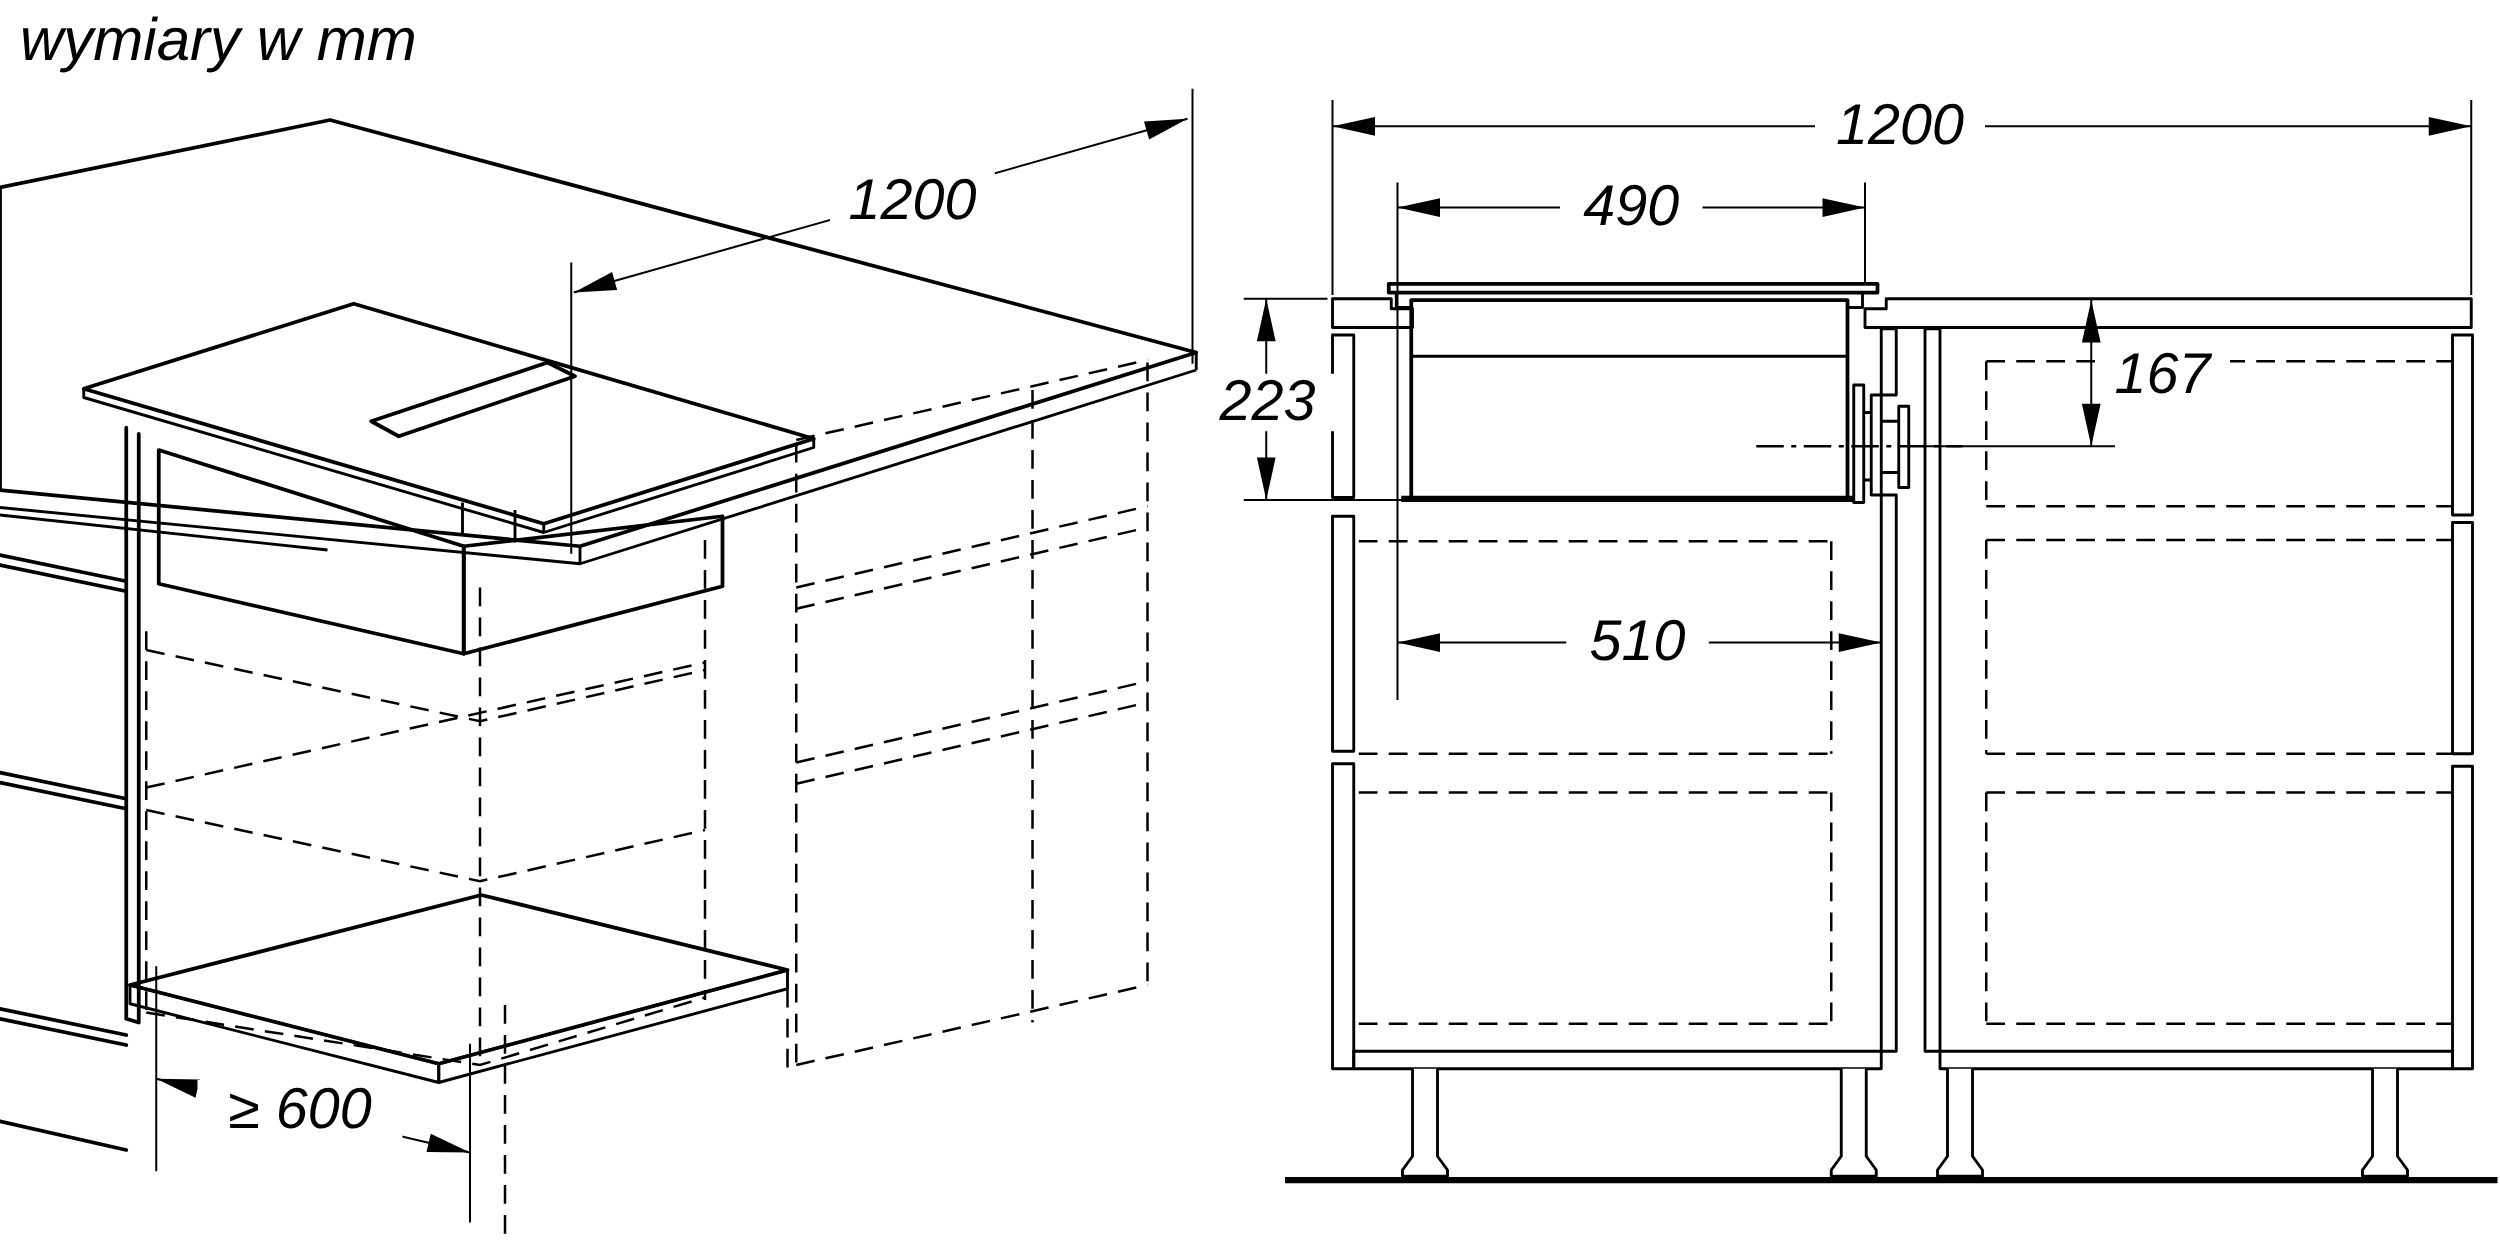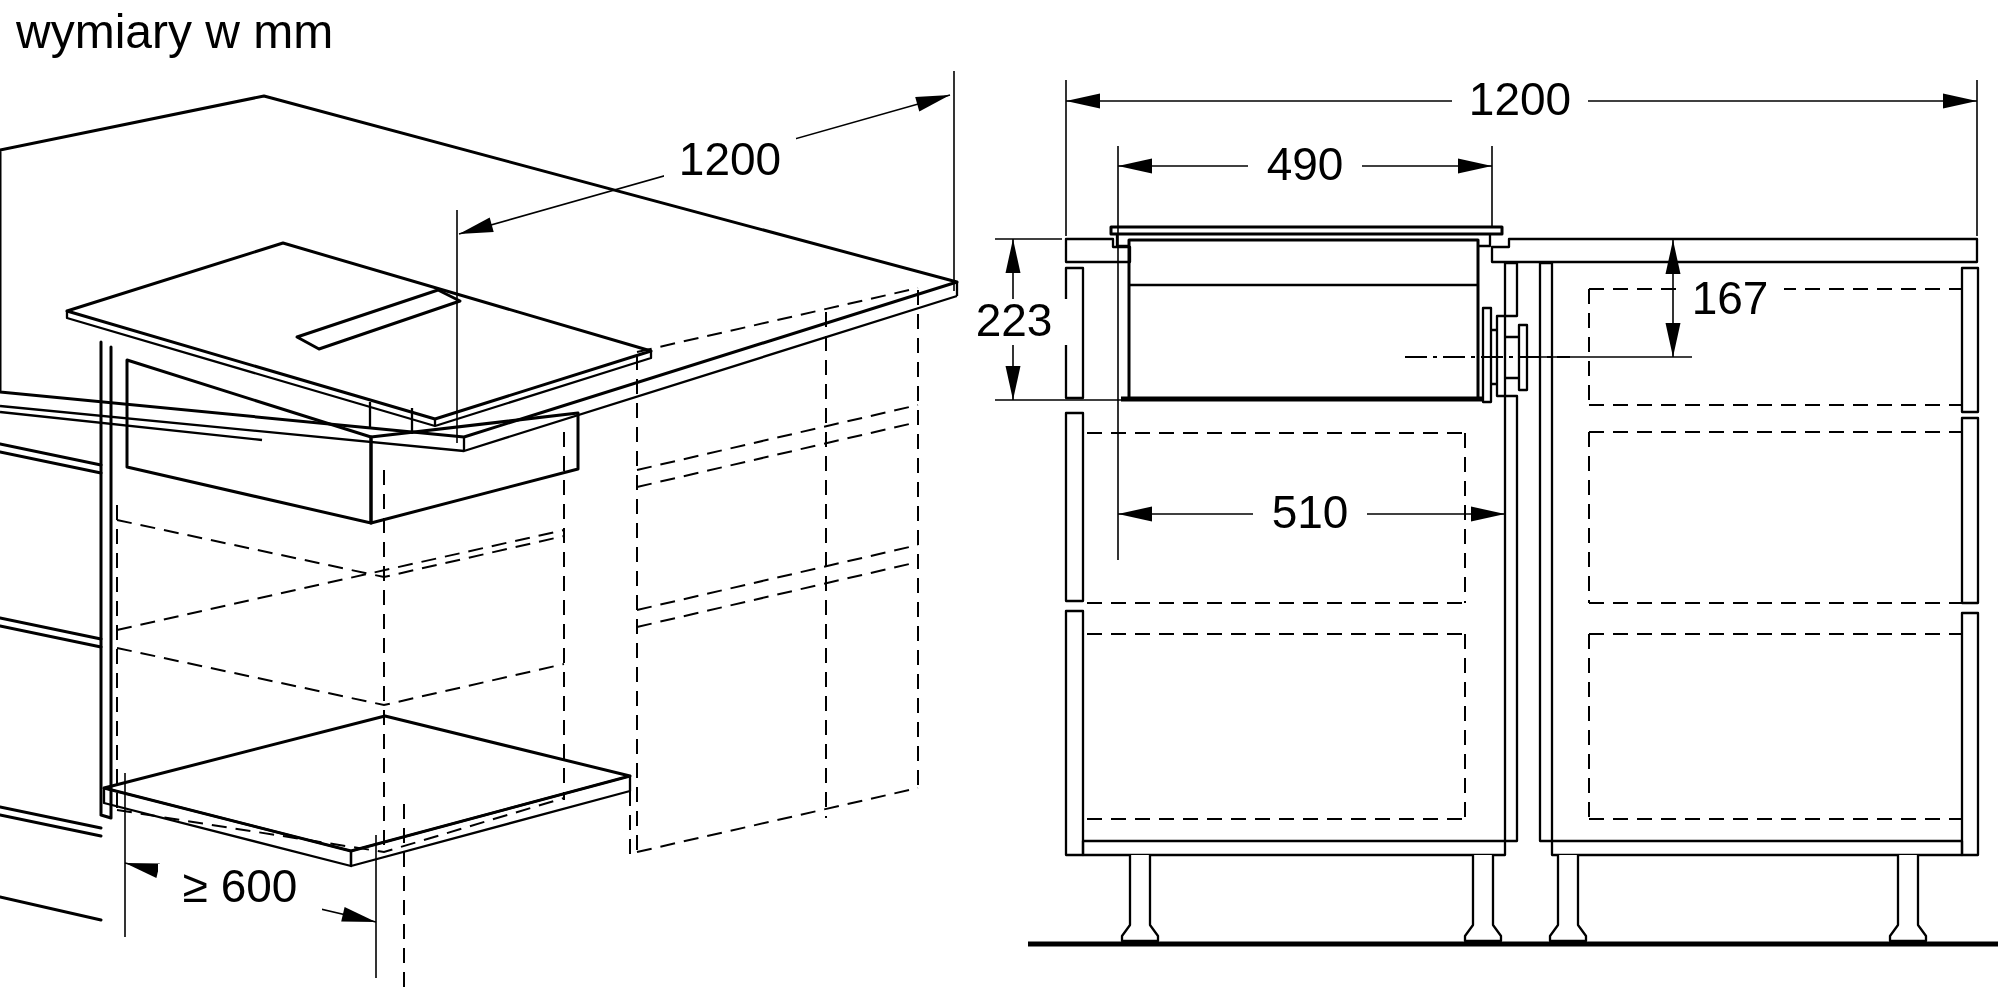--- a/index.html
+++ b/index.html
@@ -1,17 +1,17 @@
 <!DOCTYPE html>
 <html><head>
 <meta charset="utf-8">
 <style>
   html,body{margin:0;padding:0;background:#ffffff;}
   .page{width:2000px;height:1000px;position:relative;background:#fff;
-        font-family:"Liberation Sans", sans-serif;}
+        font-family:"Liberation Sans", sans-serif;font-style:italic;}
   svg{display:block;}
   .ln  {stroke:#000;fill:none;stroke-width:3;stroke-linejoin:round;stroke-linecap:round;}
   .ln2 {stroke:#000;fill:none;stroke-width:2.3;stroke-linejoin:round;}
   .thin{stroke:#000;fill:none;stroke-width:1.6;}
   .thick{stroke:#000;fill:none;stroke-width:5;stroke-linecap:butt;}
   .dash{stroke:#000;fill:none;stroke-width:2;stroke-dasharray:15 9;}
   .cline{stroke:#000;fill:none;stroke-width:2;stroke-dasharray:22 6 4 6;}
   .wht {fill:#ffffff;}
   .solid{fill:#000;stroke:none;}
   .dimtxt{font-size:46px;fill:#000;text-anchor:middle;dominant-baseline:middle;}

